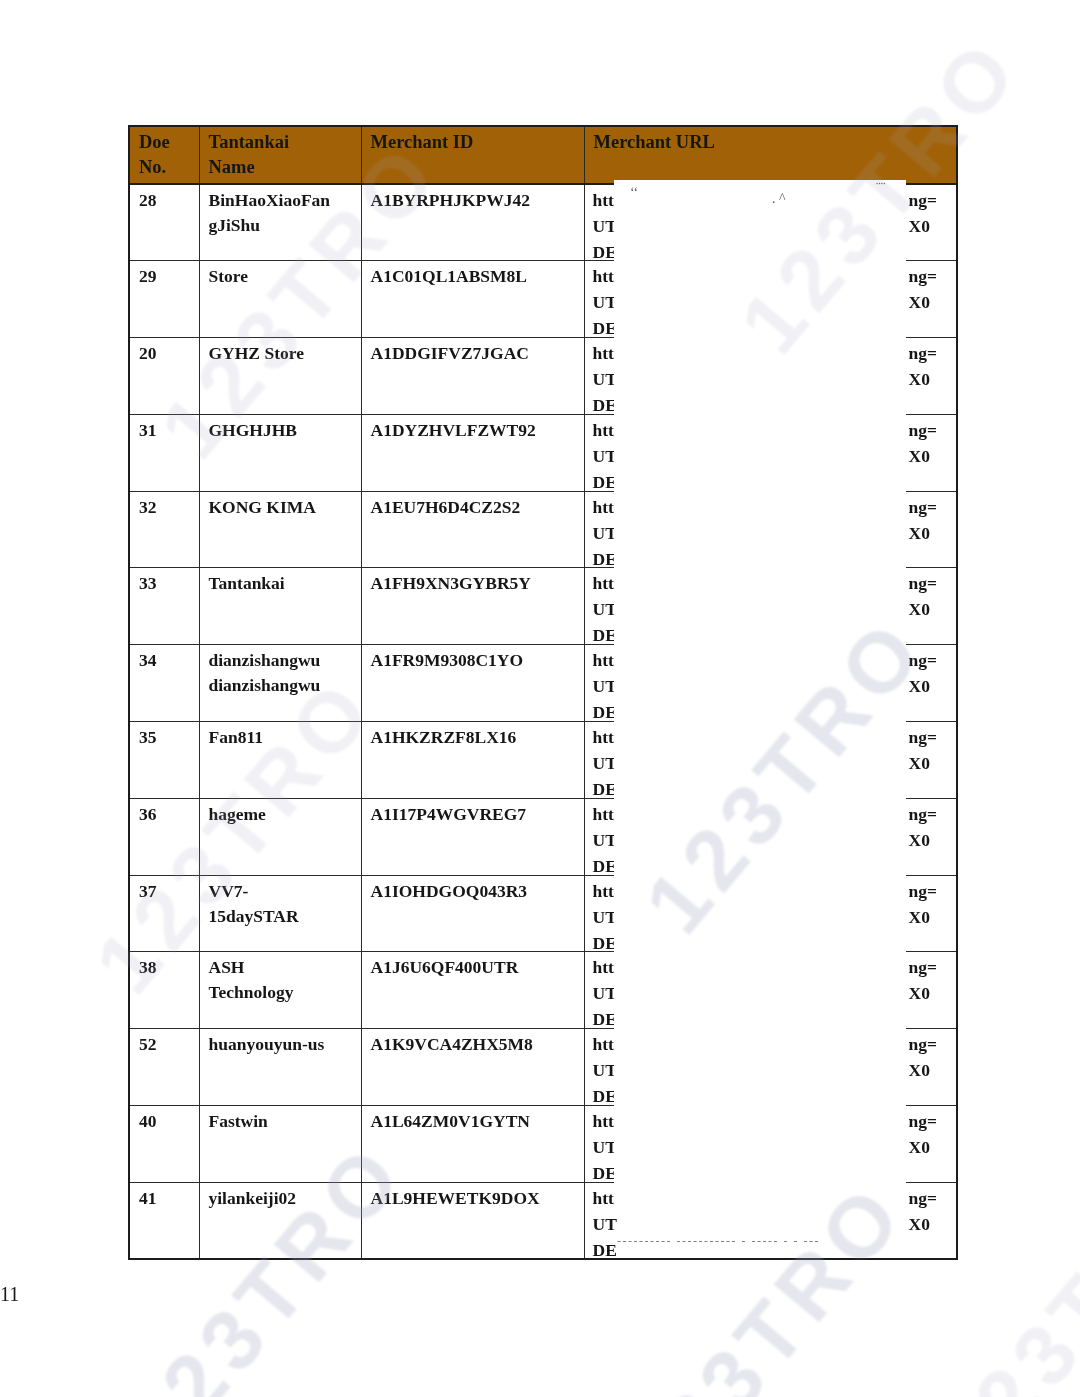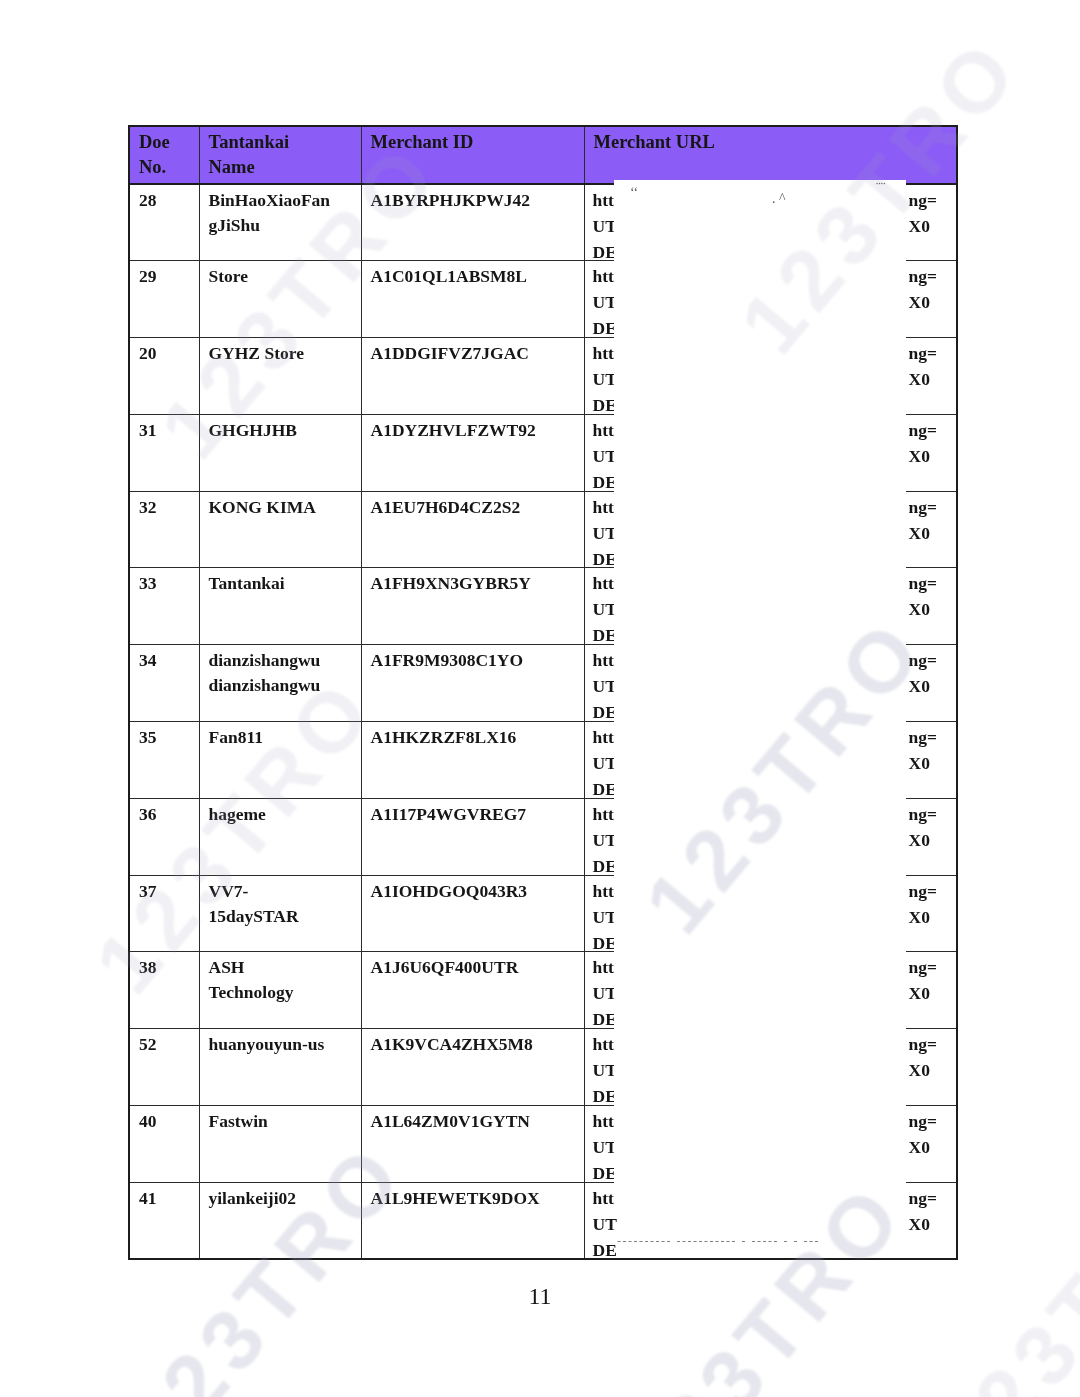--- a/index.html
+++ b/index.html
@@ -30,21 +30,21 @@
     position:absolute;left:128px;top:125px;width:828px;z-index:1;
     border-collapse:collapse;table-layout:fixed;
     border:2px solid #1c1c1c;
   }
   .doc-table th,.doc-table td{
     border:1px solid #2a2a2a;vertical-align:top;box-sizing:border-box;
     padding:3px 4px 3px 9px;font-size:17.5px;line-height:25px;
     text-align:left;overflow:hidden;font-weight:bold;
   }
   .doc-table thead th{
-    background:#8b5cf6;font-weight:bold;font-size:18.5px;line-height:25px;
+    background:#a16207;font-weight:bold;font-size:18.5px;line-height:25px;
     height:50px;border-bottom:2px solid #1c1c1c;
   }
   .doc-table tbody tr{height:76.8px;}
   td.c-url{position:relative;padding:0;}
   .uline{position:absolute;left:8px;right:2px;height:25px;white-space:nowrap;}
   .ul1{top:3px}.ul2{top:29px}.ul3{top:55px}
   .fr{position:absolute;left:316px;top:0;text-align:center;}
   
   .redaction{
     position:absolute;left:614px;top:180px;width:292px;height:1030px;
@@ -54,22 +54,22 @@
   .artifact{position:absolute;z-index:5;color:#5a5a5a;font-size:14px;line-height:14px;}
   .art1{left:630px;top:186px;}
   .art2{left:772px;top:192px;}
   .art3{left:876px;top:181px;}
   .dots{
     position:absolute;left:617px;top:1234px;width:290px;z-index:5;
     color:#7a7a7a;font-size:12px;letter-spacing:1.5px;white-space:nowrap;overflow:hidden;
   }
   
   .pageno{
-    position:absolute;left:0;right:0;top:1283px;text-align:center;
-    font-size:24px;z-index:2;
+    position:absolute;left:0;right:0;top:1283px;
+    font-size:20px;z-index:2;
   }
 </style>
 </head>
 <body>
 
 <div class="wm wm-soft wm1">123TRO</div>
 <div class="wm wm-soft wm2">123TRO</div>
 <div class="wm wm-strong wm3">123TRO</div>
 <div class="wm wm-soft wm4">123TRO</div>
 <div class="wm wm-strong wm5">123TRO</div>

